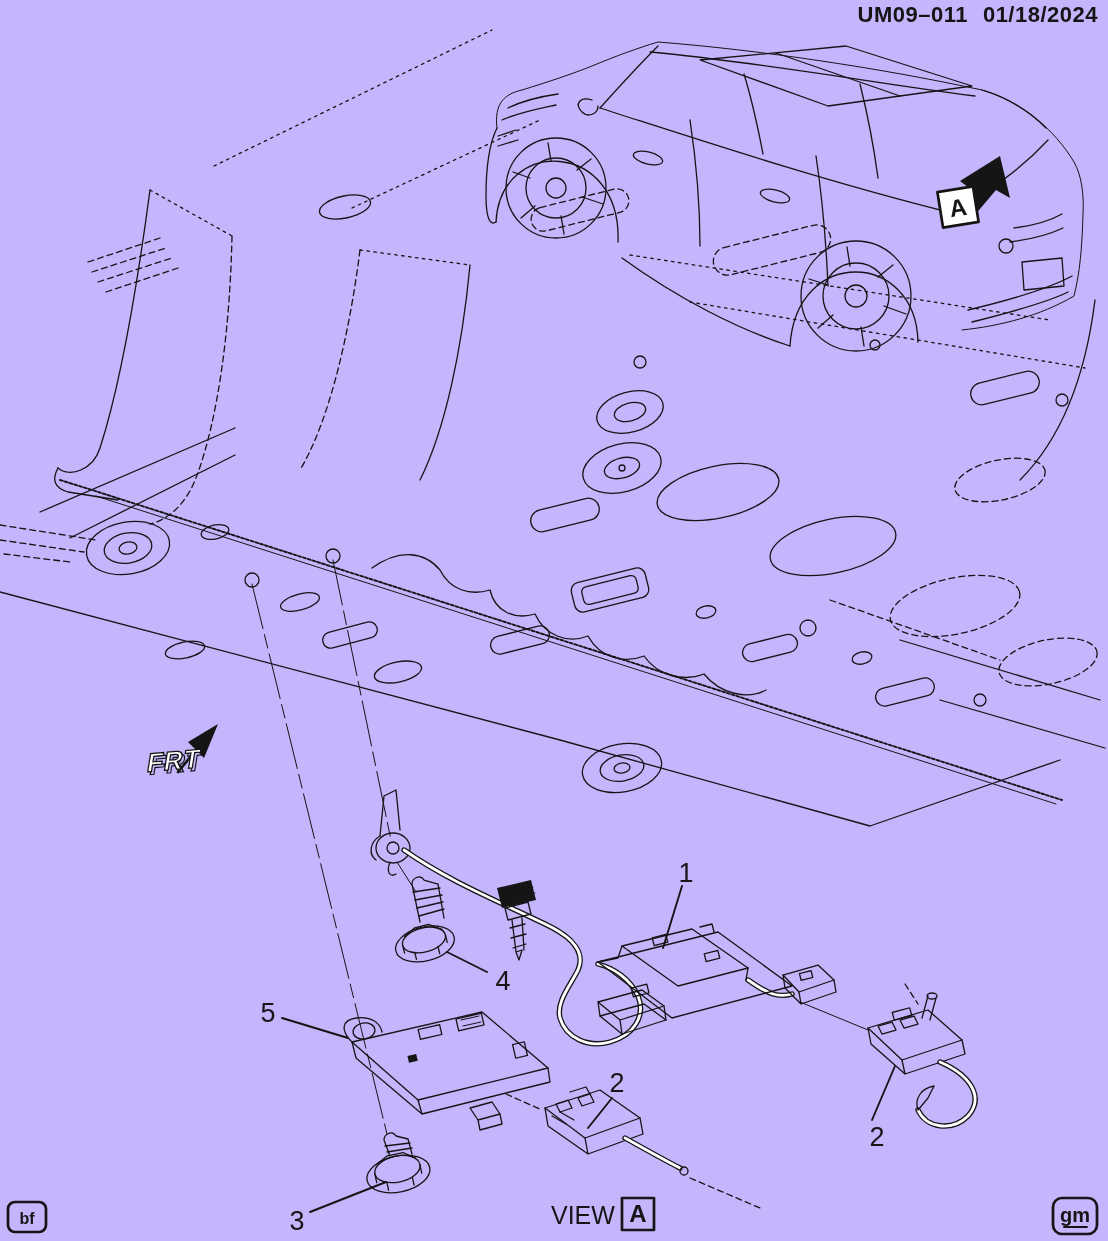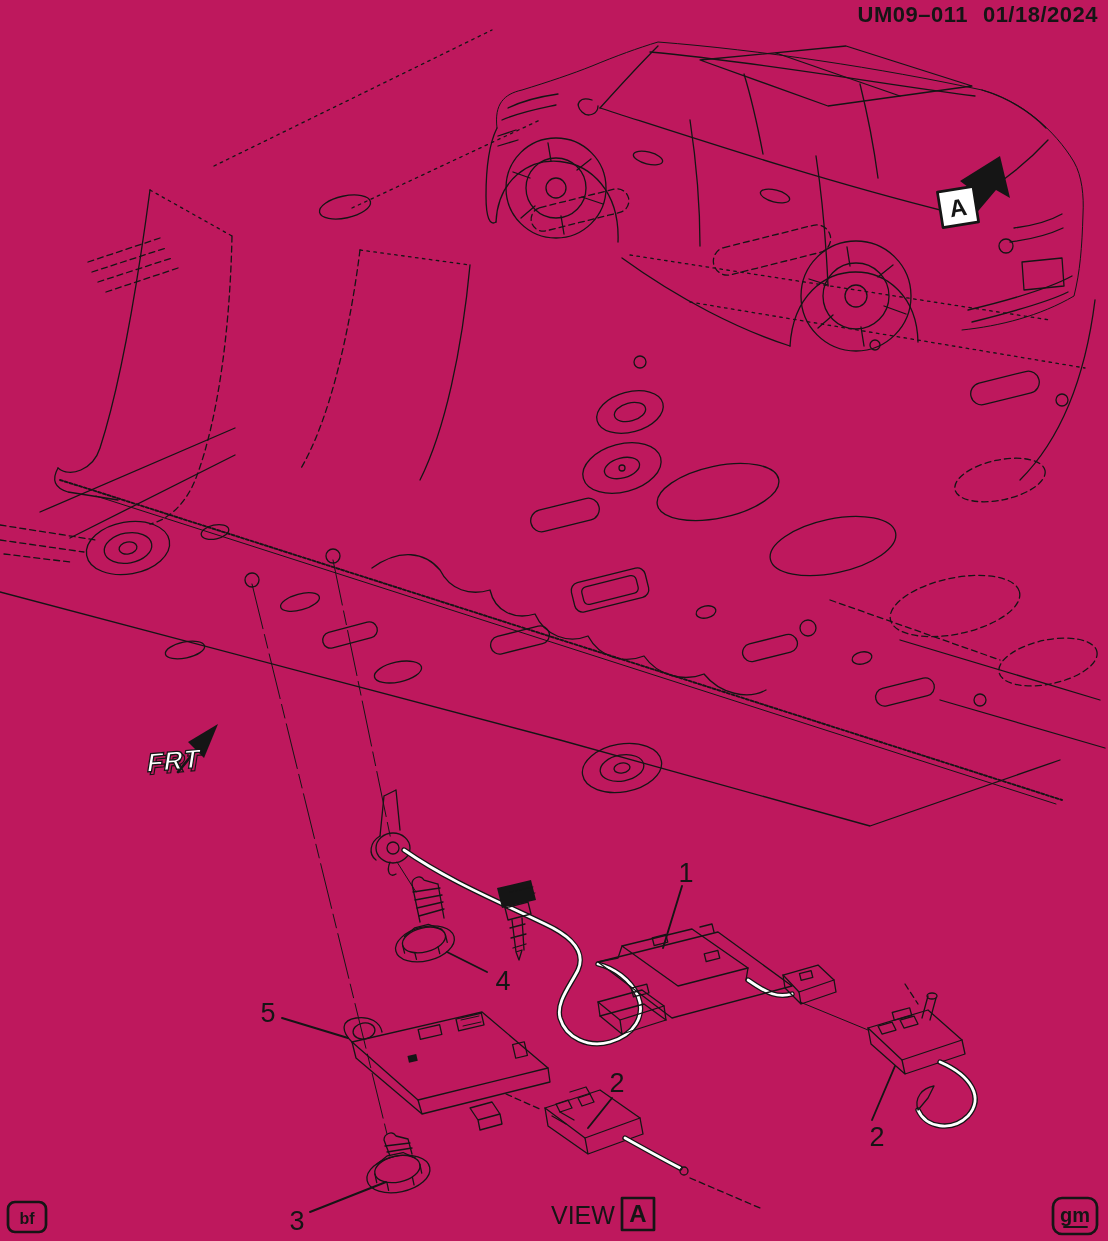--- a/index.html
+++ b/index.html
@@ -1,16 +1,16 @@
 <!DOCTYPE html>
 <html><head>
 <meta charset="utf-8">
 <style>
   html,body{margin:0;padding:0;background:#ffffff}
-  .page{position:relative;width:1108px;height:1241px;background:#be185d;
+  .page{position:relative;width:1108px;height:1241px;background:#c4b5fd;
         font-family:"Liberation Sans",sans-serif;overflow:hidden}
   svg{position:absolute;left:0;top:0}
   path,ellipse,circle,rect,line,polyline,polygon{
     fill:none;stroke:#151515;stroke-width:1.3;stroke-linecap:round;stroke-linejoin:round}
   .sw1{stroke-width:1}
   .sw2{stroke-width:1.9}
   .sw3{stroke-width:2.7}
   .blk{fill:#151515;stroke:none}
   .wht{fill:#ffffff}
   .d1{stroke-dasharray:2.5 4.5}

